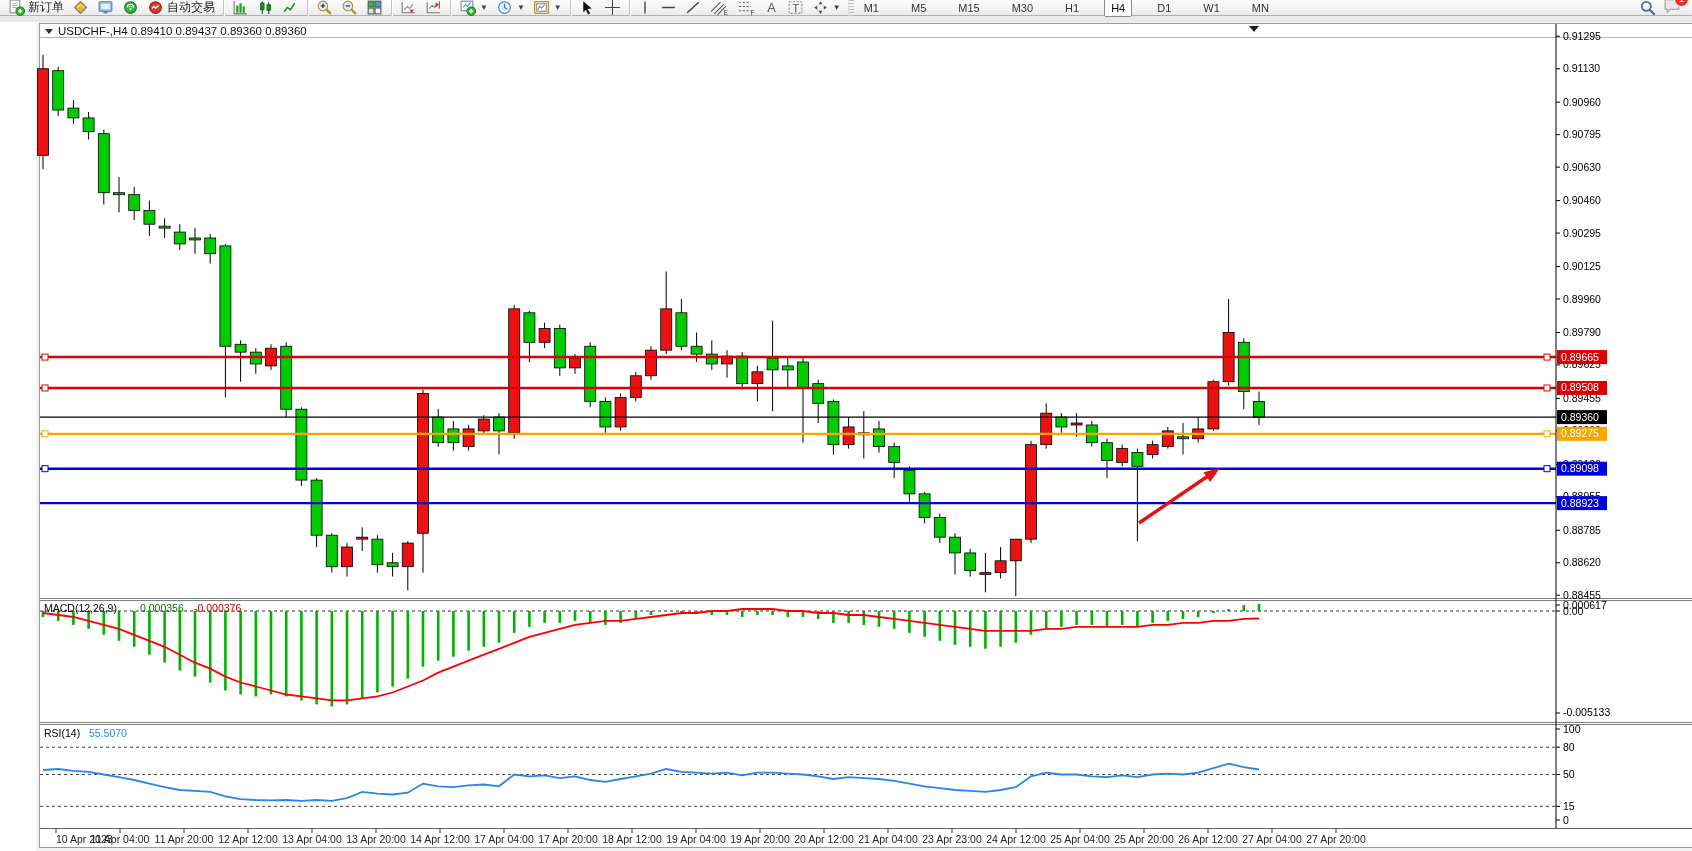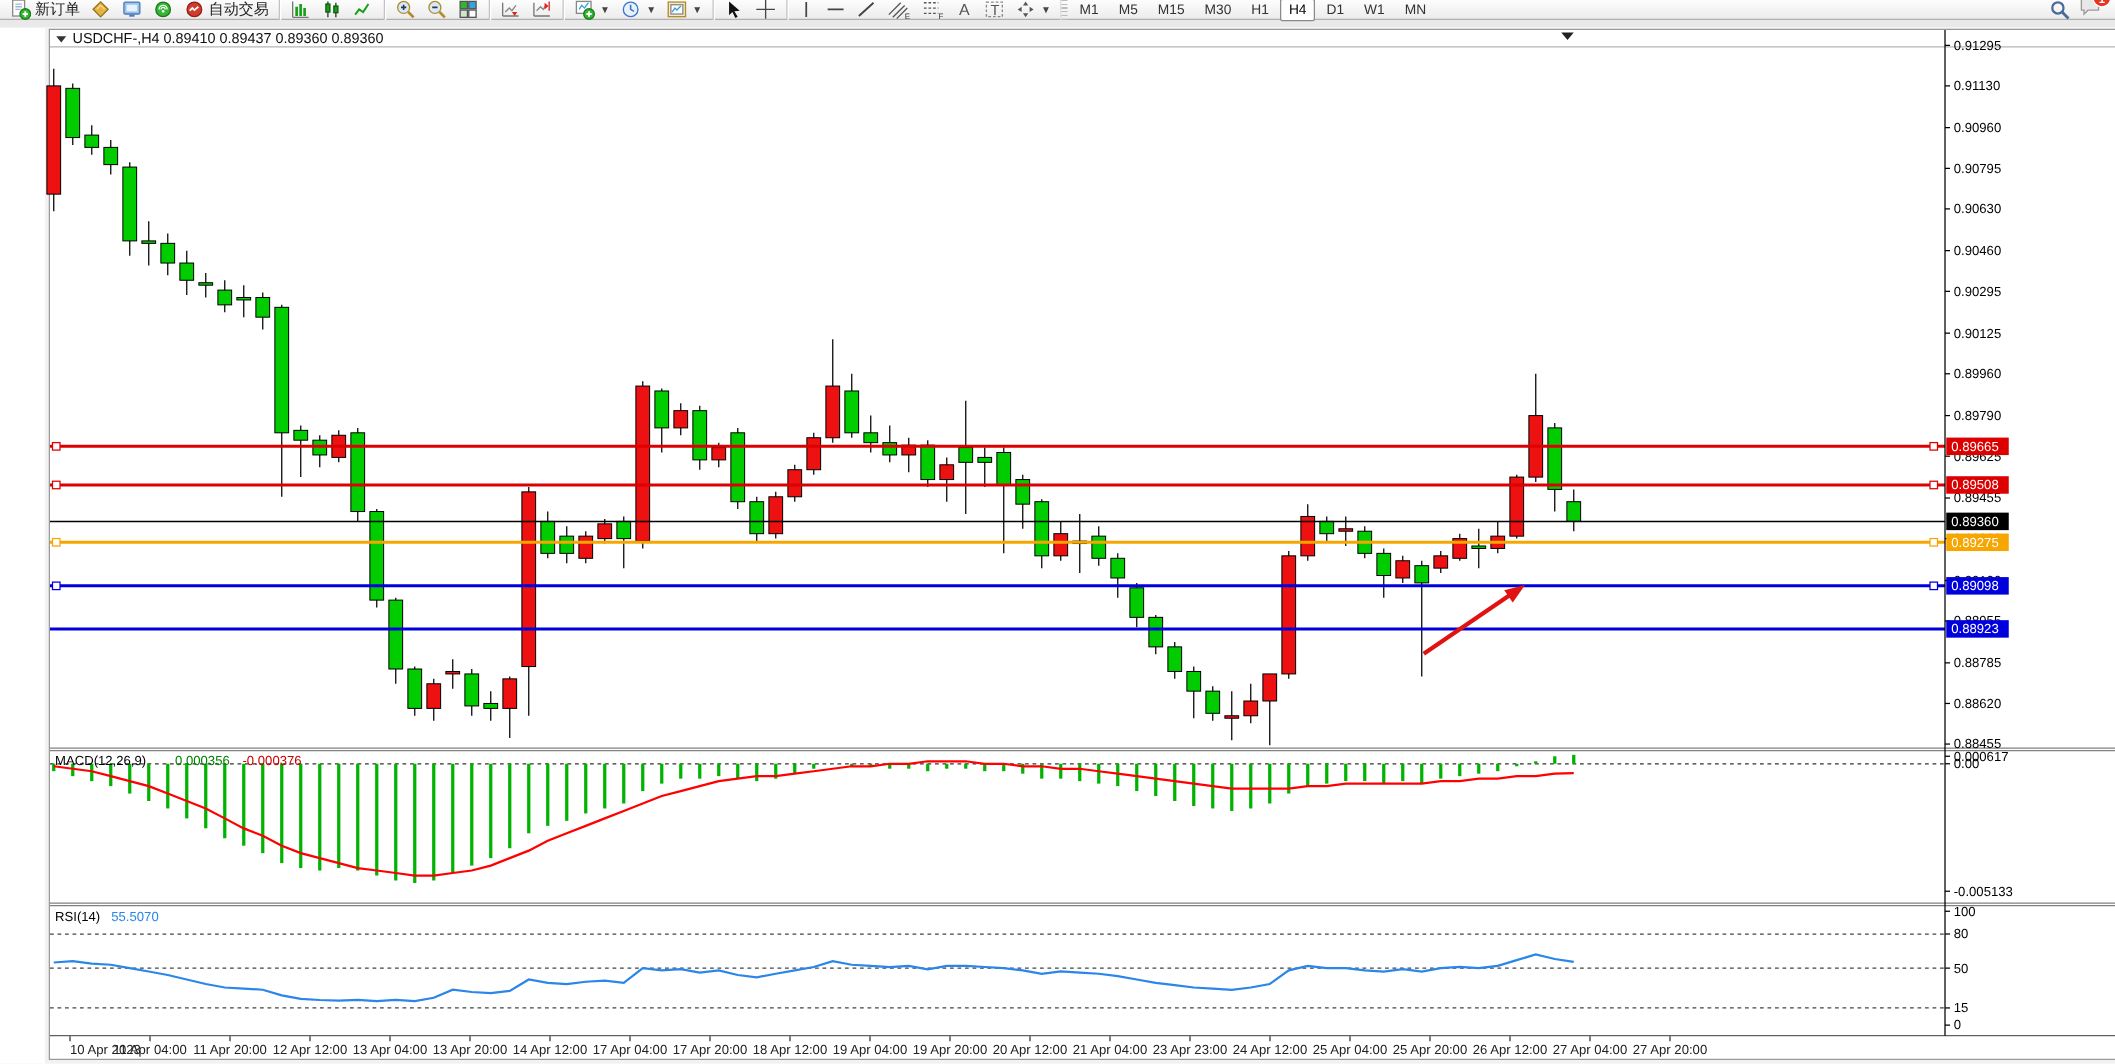--- a/index.html
+++ b/index.html
@@ -199,21 +199,21 @@
       <text x="5" y="12" font-size="11" fill="#555" font-family="Liberation Sans,sans-serif">T</text>
     </svg>
   </div>
   <div class="tbtn">
     <svg width="17" height="17" viewBox="0 0 16 16">
       <path d="M8 2l2 3H6zM8 14l2-3H6zM2 8l3-2v4zM14 8l-3-2v4z" fill="#555"></path>
     </svg>
       <span class="caret">▼</span>
   </div>
   <div class="grip"></div>
-  <div id="tf-bar" style="display:flex;align-items:flex-start;gap:2px;">
+  <div id="tf-bar" style="display:flex;align-items:flex-start;gap:18px;">
       <div class="tf">M1</div>
       <div class="tf">M5</div>
       <div class="tf">M15</div>
       <div class="tf">M30</div>
       <div class="tf">H1</div>
       <div class="tf active">H4</div>
       <div class="tf">D1</div>
       <div class="tf">W1</div>
       <div class="tf">MN</div>
     </div>

